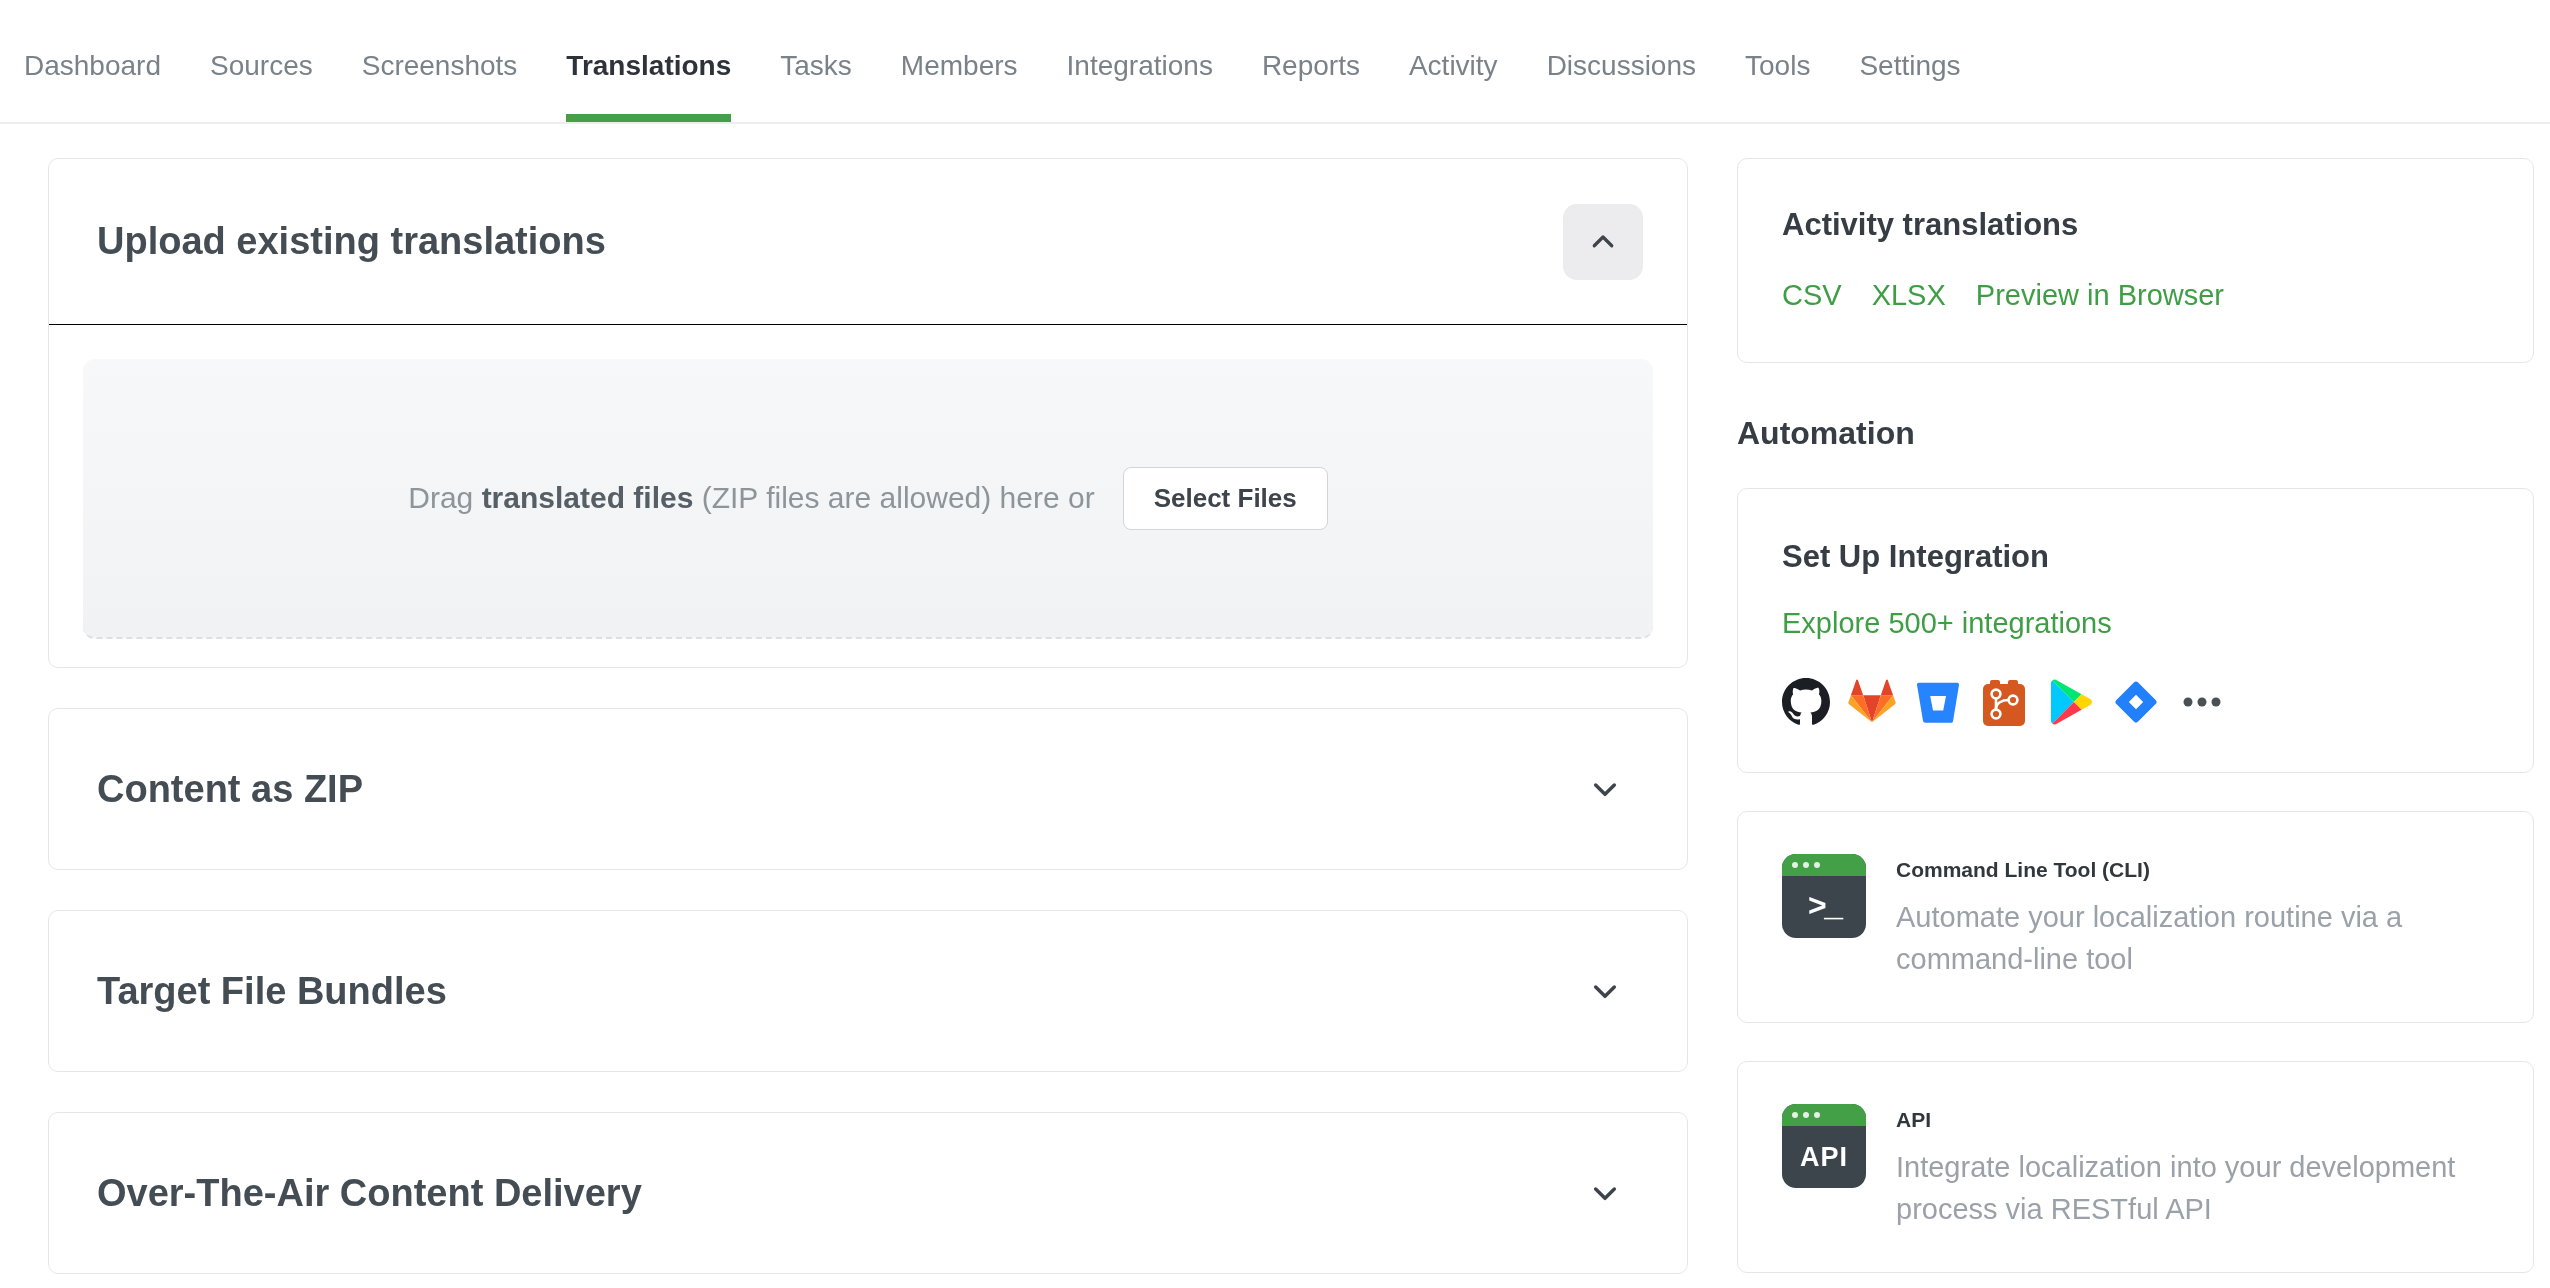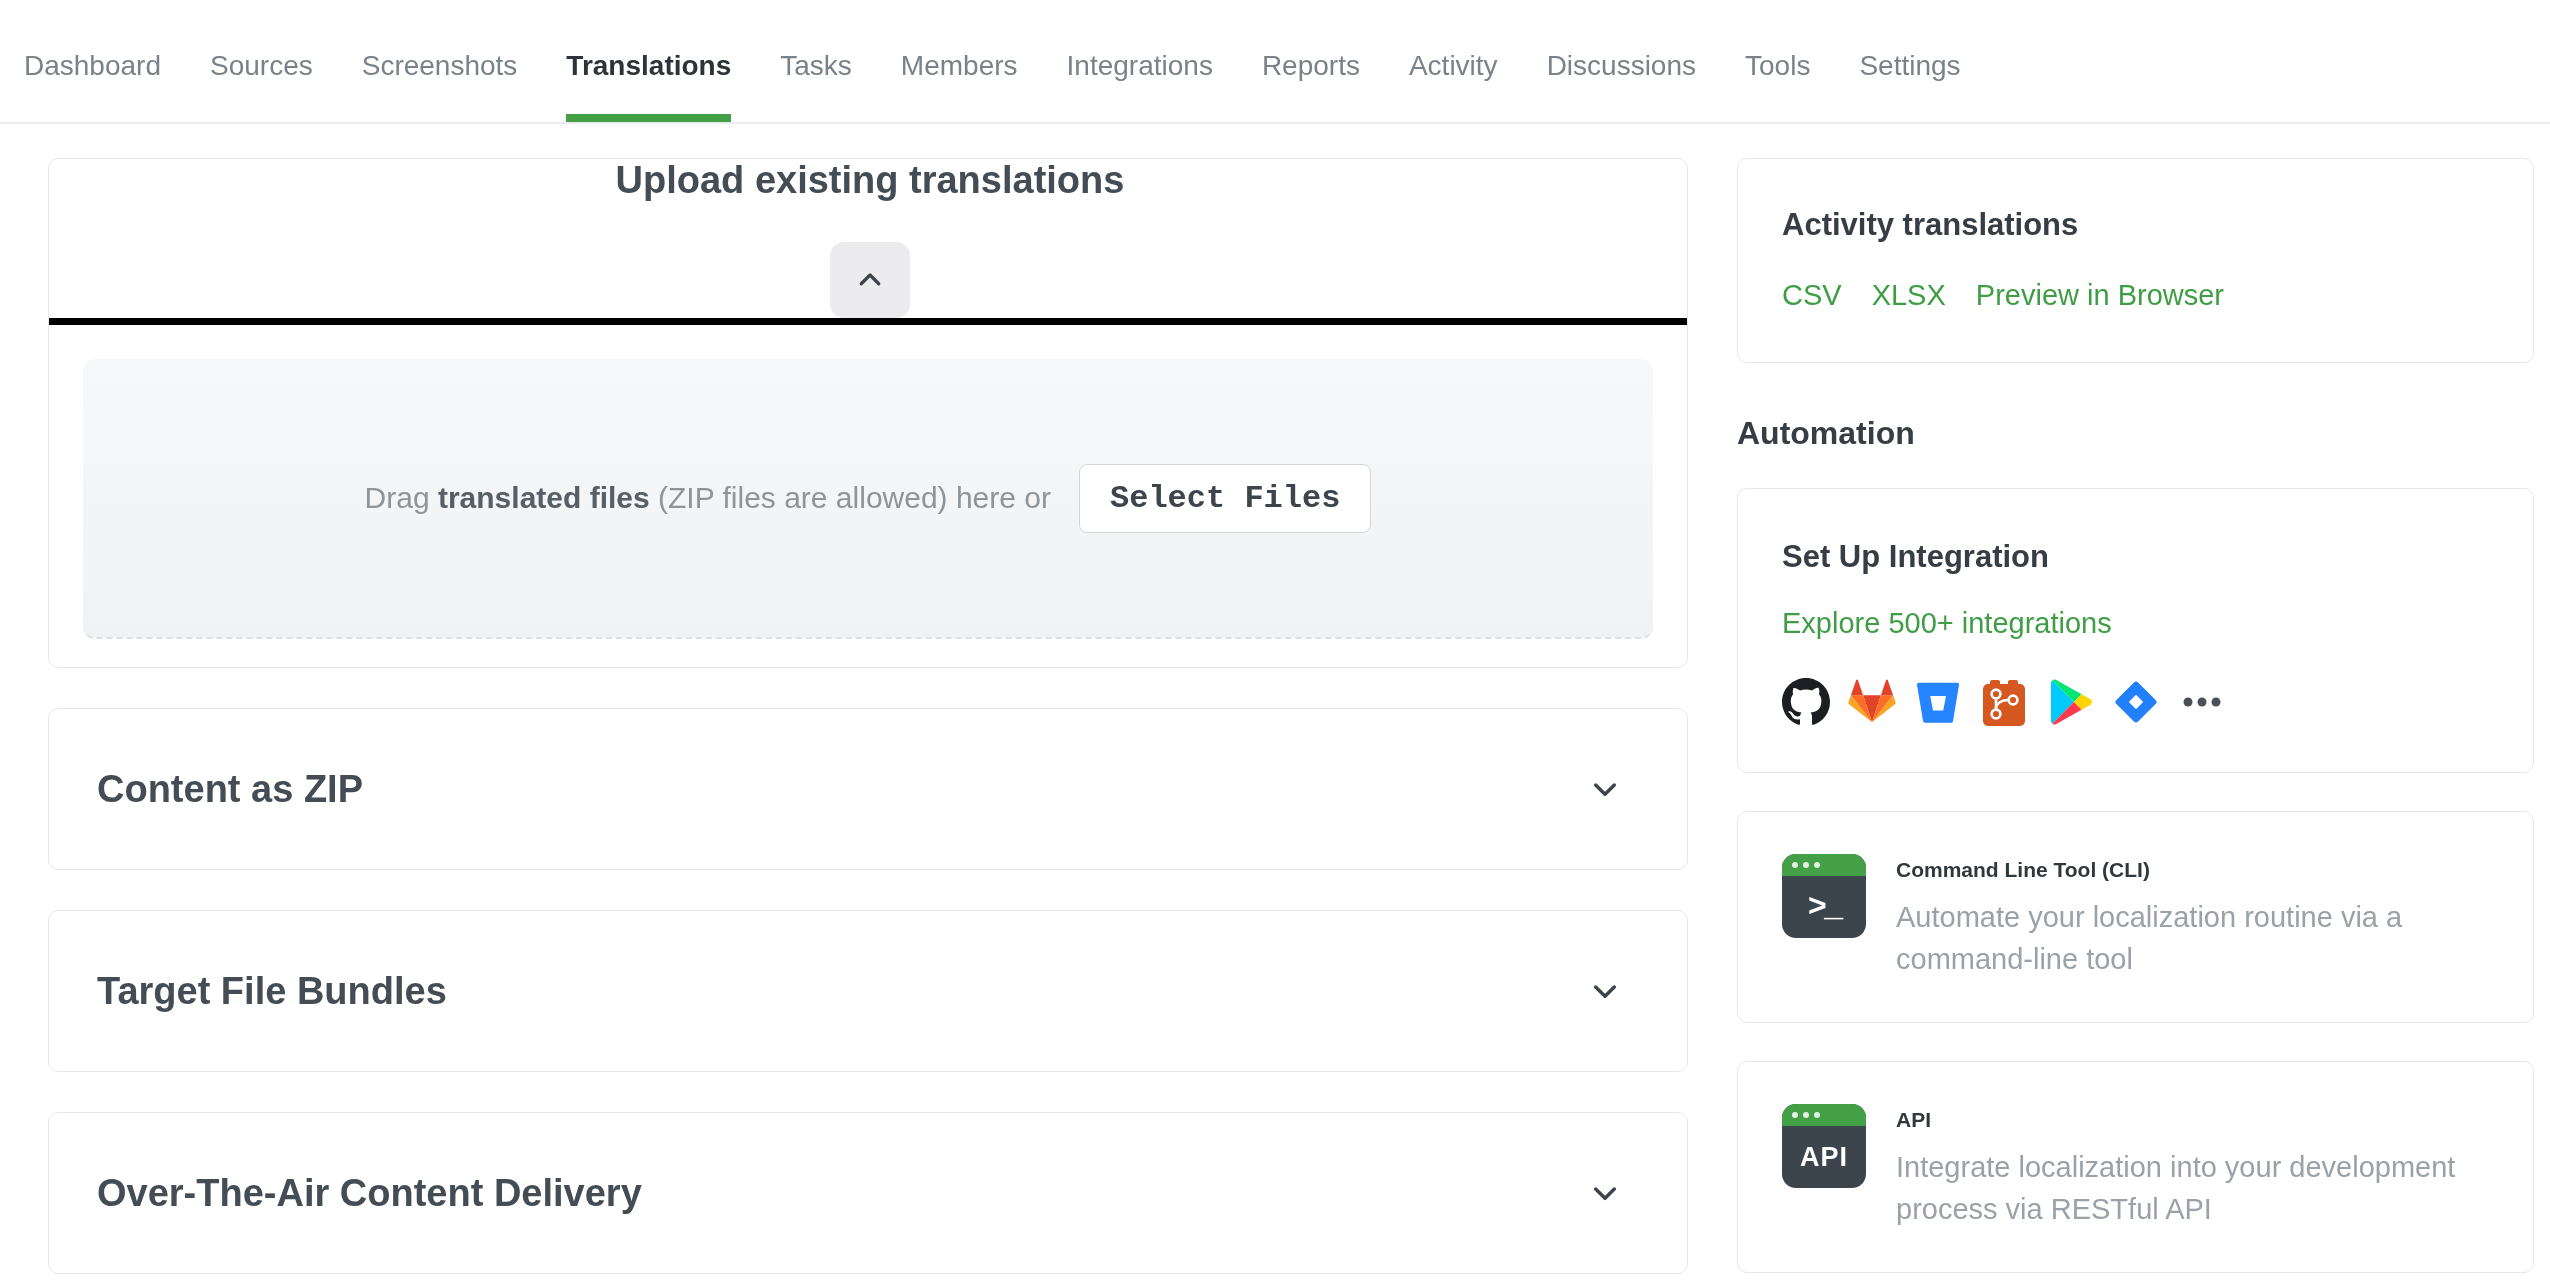--- a/index.html
+++ b/index.html
@@ -31,43 +31,42 @@
   .layout {
     display:grid; grid-template-columns:1640px 797px; column-gap:49px;
     padding:34px 48px 0; align-items:start;
   }
   .card { background:#fff; border:1px solid var(--card-border); border-radius:10px; }
 
   
   .card-header {
     display:flex; align-items:center; justify-content:space-between;
     height:166px; padding:0 44px 0 48px;
-    border-bottom:7px solid #000000;
-    flex-direction:column;
+    border-bottom:1px solid #000000;
   }
   .card-title { font-size:38px; font-weight:700; color:#454d54; margin:0; }
   .collapse-btn {
     width:80px; height:76px; border:none; border-radius:14px;
     background:#ececee; display:flex; align-items:center; justify-content:center;
     cursor:pointer;
   }
   .chev { fill:none; stroke:#3d444b; stroke-width:2.6; stroke-linecap:round; stroke-linejoin:round; }
   .card-body { padding:34px 34px 28px; }
   .dropzone {
     height:280px; border-radius:12px;
     background:linear-gradient(180deg,#f7f8f9 0%, #f0f2f3 100%);
     border-bottom:2px dashed #dde0e3;
     display:flex; align-items:center; justify-content:center; gap:28px;
   }
   .drop-text { font-size:30px; color:#8d949a; }
   .drop-text b { color:#565e66; font-weight:700; }
   .select-btn {
-    font-size:32px; font-weight:700; color:#3d444b;
+    font-size:26px; font-weight:700; color:#3d444b;
     background:#fff; border:1px solid #d2d6d9; border-radius:8px;
-    padding:15px 30px; cursor:pointer; font-family:Liberation Mono, monospace;
+    padding:15px 30px; cursor:pointer; font-family:Liberation Sans, sans-serif;
   }
 
   
   .collapsed-card {
     height:162px; margin-top:40px;
     display:flex; align-items:center; justify-content:space-between;
     padding:0 66px 0 48px; cursor:pointer;
   }
 
   

